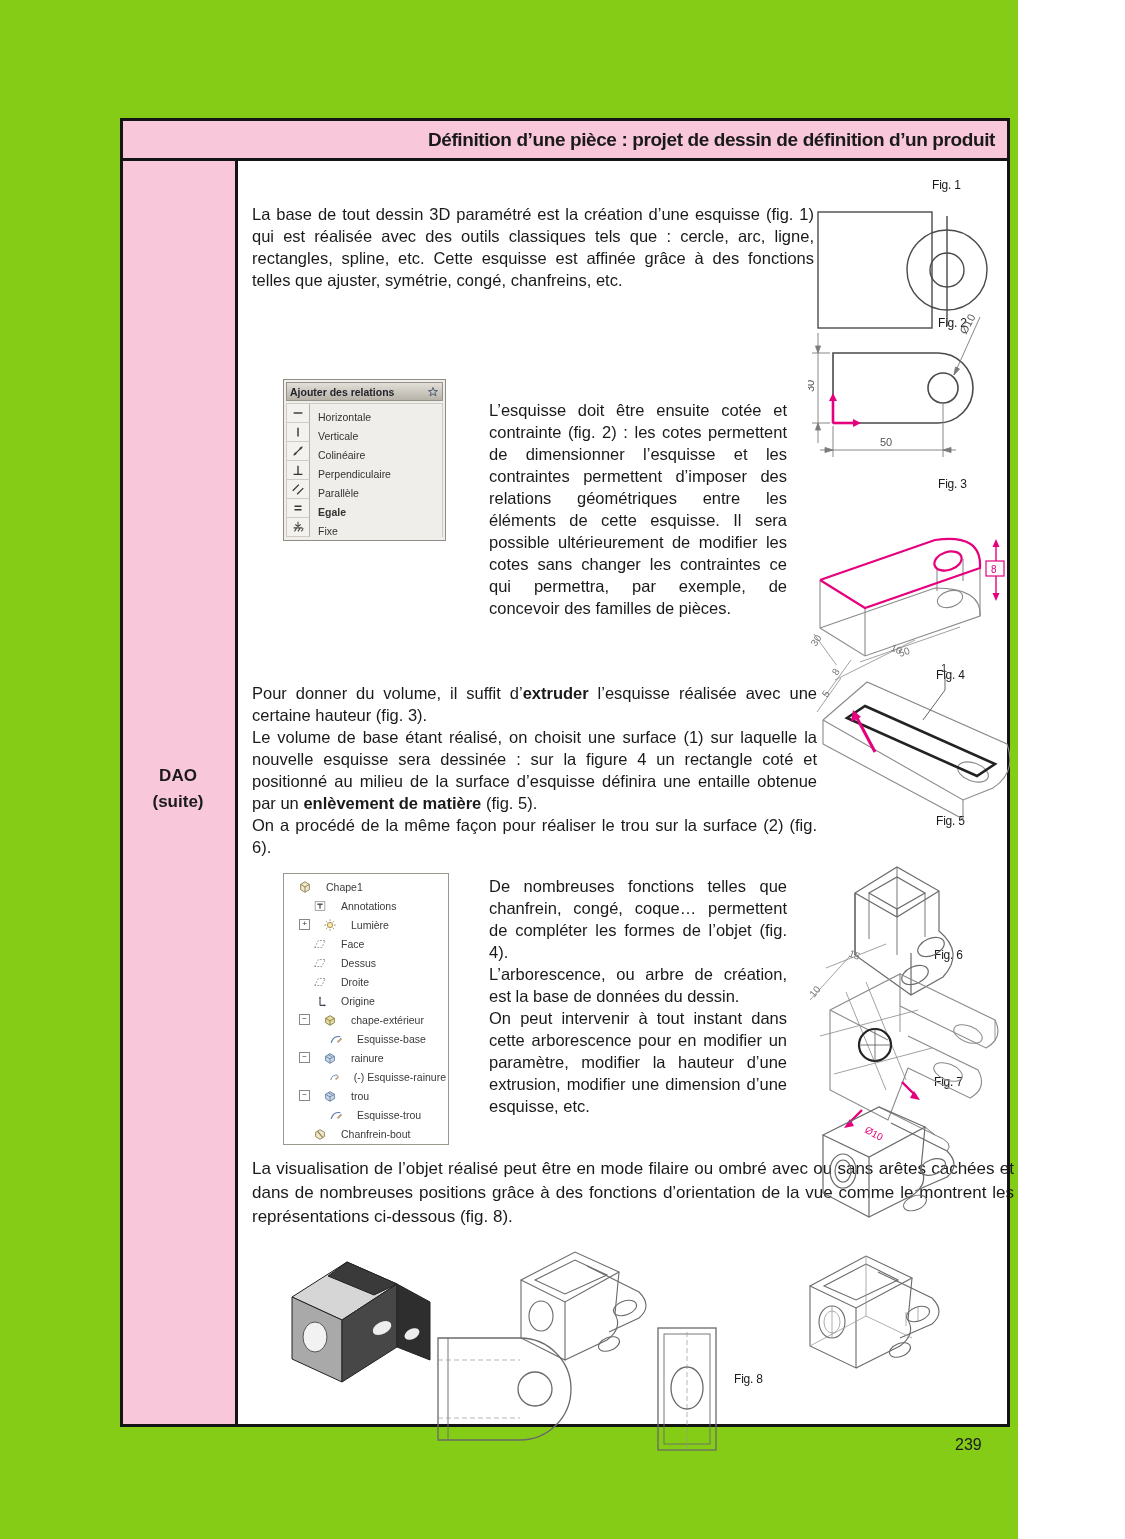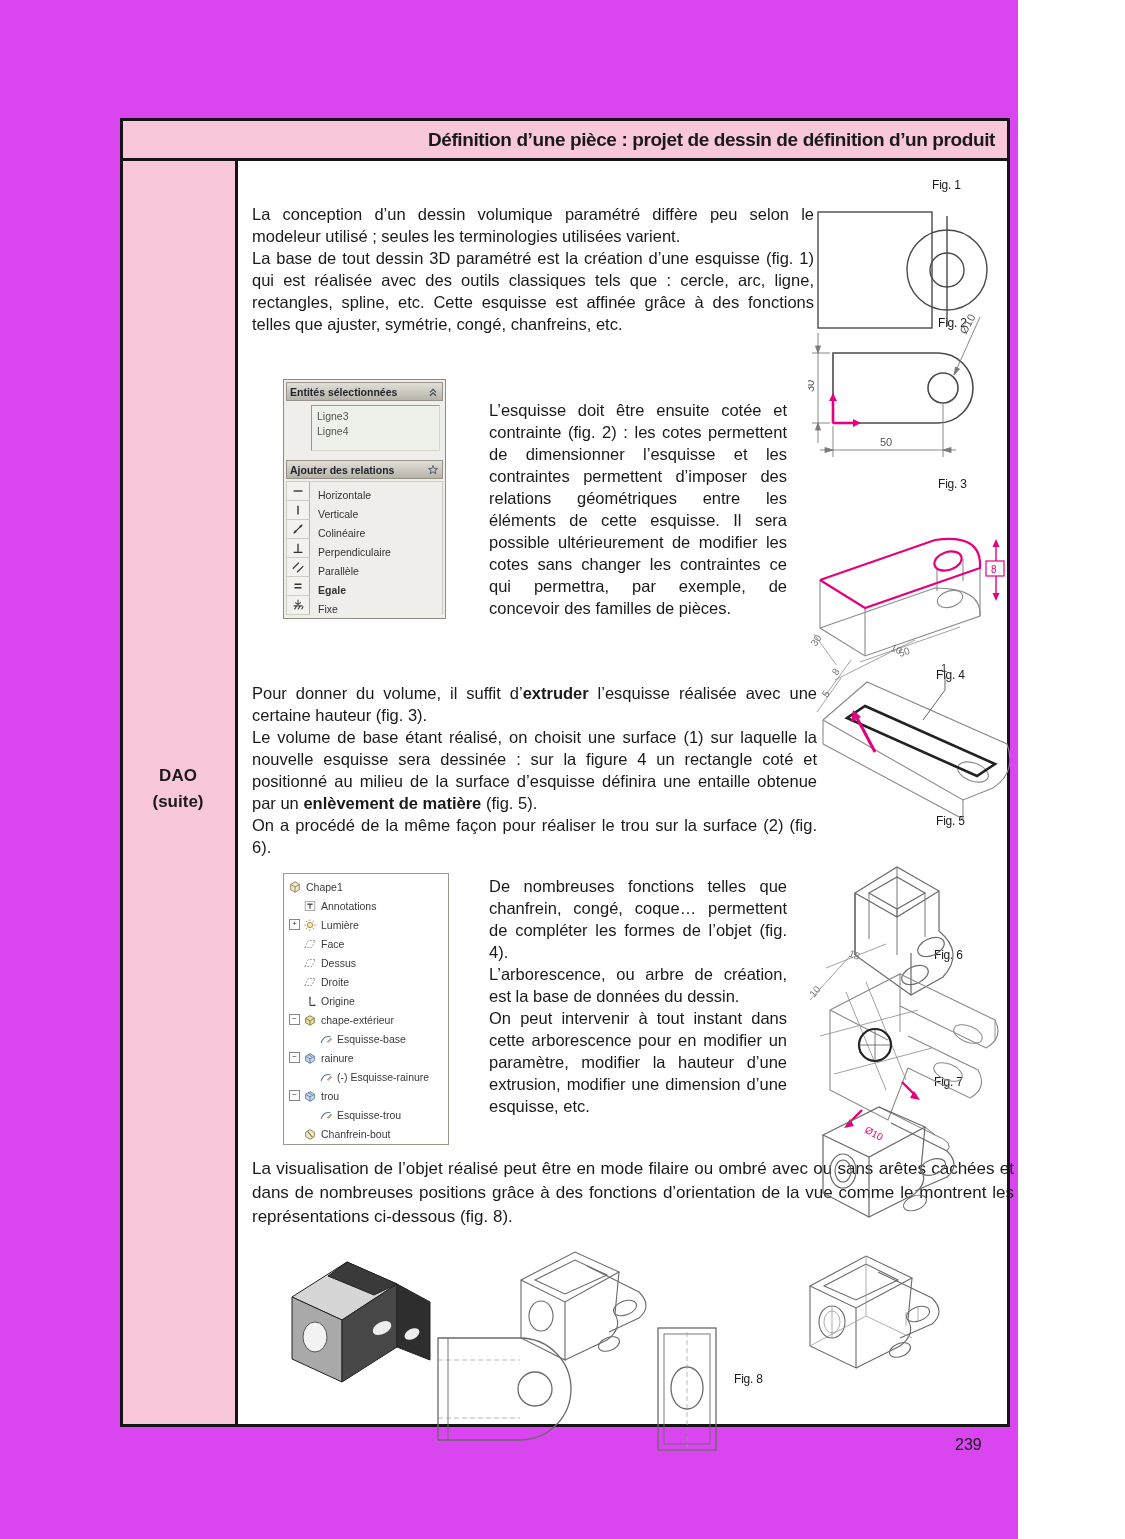--- a/index.html
+++ b/index.html
@@ -1,16 +1,16 @@
 <!DOCTYPE html>
 <html><head>
 <meta charset="utf-8">
 <style>
   html,body{margin:0;padding:0;background:#fff;}
-  .page{position:relative;width:1018px;height:1539px;background:#d946ef;overflow:hidden;
+  .page{position:relative;width:1018px;height:1539px;background:#84cc16;overflow:hidden;
         font-family:"Liberation Sans", sans-serif;color:#1a1a1a;}
   
   .frame{position:absolute;left:120px;top:118px;width:884px;height:1303px;
          border:3px solid #141414;background:#fff;}
   .frame-header{position:absolute;left:0;top:0;right:0;height:37px;background:#f8c7da;
                 border-bottom:3px solid #141414;display:flex;align-items:center;justify-content:flex-end;}
   .frame-header .title{font-weight:bold;font-size:19px;letter-spacing:-0.4px;padding-right:12px;}
   .frame-sidebar{position:absolute;left:0;top:40px;width:112px;bottom:0;background:#f8c7da;
                  border-right:3px solid #141414;}
   .dao{position:absolute;left:120px;top:763px;width:116px;text-align:center;
@@ -45,21 +45,21 @@
   .rowflex{display:flex;align-items:flex-start;}
   .statusrow{display:flex;align-items:center;margin:7px 0 1px 2px;gap:6px;}
   .relrow{display:flex;align-items:flex-end;height:19px;}
   .relrow .icell{width:22px;height:18px;border-right:1px solid #b5b2aa;border-bottom:1px solid #cfccc5;
                  display:flex;align-items:center;justify-content:center;background:#f4f2ee;flex:none;}
   .relrow .rlabel{padding-left:8px;color:#333;}
   .ticon{display:block;}
   
   .treepanel{position:absolute;left:283px;top:873px;width:166px;height:272px;background:#fff;
              border:1px solid #9a978f;font-size:10.5px;color:#3a3a3a;padding:3px 2px;box-sizing:border-box;}
-  .trow{display:flex;align-items:center;height:19px;white-space:nowrap;}
+  .trow{display:flex;align-items:center;height:19px;white-space:nowrap;gap:10px;}
   .trow .exp{width:9px;height:9px;border:1px solid #888;background:#fff;font-size:8px;line-height:7px;
              text-align:center;margin-right:3px;flex:none;color:#333;}
   .trow .tspace{flex:none;display:inline-block;}
   .trow .tlabel{padding-left:4px;}
   
   .fig{position:absolute;}
   svg text{font-family:"Liberation Sans",sans-serif;}
 </style>
 </head>
 <body>
@@ -151,21 +151,20 @@
     <div>DAO</div>
     <div>(suite)</div>
   </div>
   <div class="side-tab">
     <span>Dessin et Matériaux</span>
   </div>
   <div class="pagenum">239</div>
 
 
   <div class="tb" style="left:252px;top:203px;width:562px;">
-    <p>La conception d’un dessin volumique paramétré diffère peu selon le modeleur utilisé ; seules les terminologies utilisées varient.</p>
     <p>La base de tout dessin 3D paramétré est la création d’une esquisse (fig. 1) qui est réalisée avec des outils classiques tels que : cercle, arc, ligne, rectangles, spline, etc. Cette esquisse est affinée grâce à des fonctions telles que ajuster, symétrie, congé, chanfreins, etc.</p>
   </div>
 
   <div class="tb" style="left:489px;top:399px;width:298px;">
     <p>L’esquisse doit être ensuite cotée et contrainte (fig. 2) : les cotes permettent de dimensionner l’esquisse et les contraintes permettent d’imposer des relations géométriques entre les éléments de cette esquisse. Il sera possible ultérieurement de modifier les cotes sans changer les contraintes ce qui permettra, par exemple, de concevoir des familles de pièces.</p>
   </div>
 
   <div class="tb" style="left:252px;top:682px;width:565px;">
     <p><span>Pour donner du volume, il suffit d’</span><span class="b">extruder</span><span> l’esquisse réalisée avec une certaine hauteur (fig. 3).</span></p>
     <p><span>Le volume de base étant réalisé, on choisit une surface (1) sur laquelle la nouvelle esquisse sera dessinée : sur la figure 4 un rectangle coté et positionné au milieu de la surface d’esquisse définira une entaille obtenue par un </span><span class="b">enlèvement de matière</span><span> (fig. 5).</span></p>
@@ -185,35 +184,20 @@
   <div class="figlabel" style="left:932px;top:178px;">Fig. 1</div>
   <div class="figlabel" style="left:938px;top:316px;">Fig. 2</div>
   <div class="figlabel" style="left:938px;top:477px;">Fig. 3</div>
   <div class="figlabel" style="left:936px;top:668px;">Fig. 4</div>
   <div class="figlabel" style="left:936px;top:814px;">Fig. 5</div>
   <div class="figlabel" style="left:934px;top:948px;">Fig. 6</div>
   <div class="figlabel" style="left:934px;top:1075px;">Fig. 7</div>
   <div class="figlabel" style="left:734px;top:1372px;">Fig. 8</div>
 
   <div class="swpanel">
-    <div class="grp">
-      <div class="grp-h">
-        <span>Entités sélectionnées</span>
-          <span class="sp"></span>
-        <svg class="ticon" width="12" height="12">
-            <use href="#sym-chevup"></use>
-          </svg>
-      </div>
-      <div class="grp-b">
-        <div class="listbox">
-          <div>Ligne3</div>
-          <div>Ligne4</div>
-        </div>
-      </div>
-    </div>
     <div class="grp">
       <div class="grp-h">
         <span>Ajouter des relations</span>
           <span class="sp"></span>
         <svg class="ticon" width="12" height="12">
             <use href="#sym-pin"></use>
           </svg>
       </div>
       <div style="border:1px solid #cfccc5;border-bottom:none;margin-top:2px;">
         <div class="relrow">

